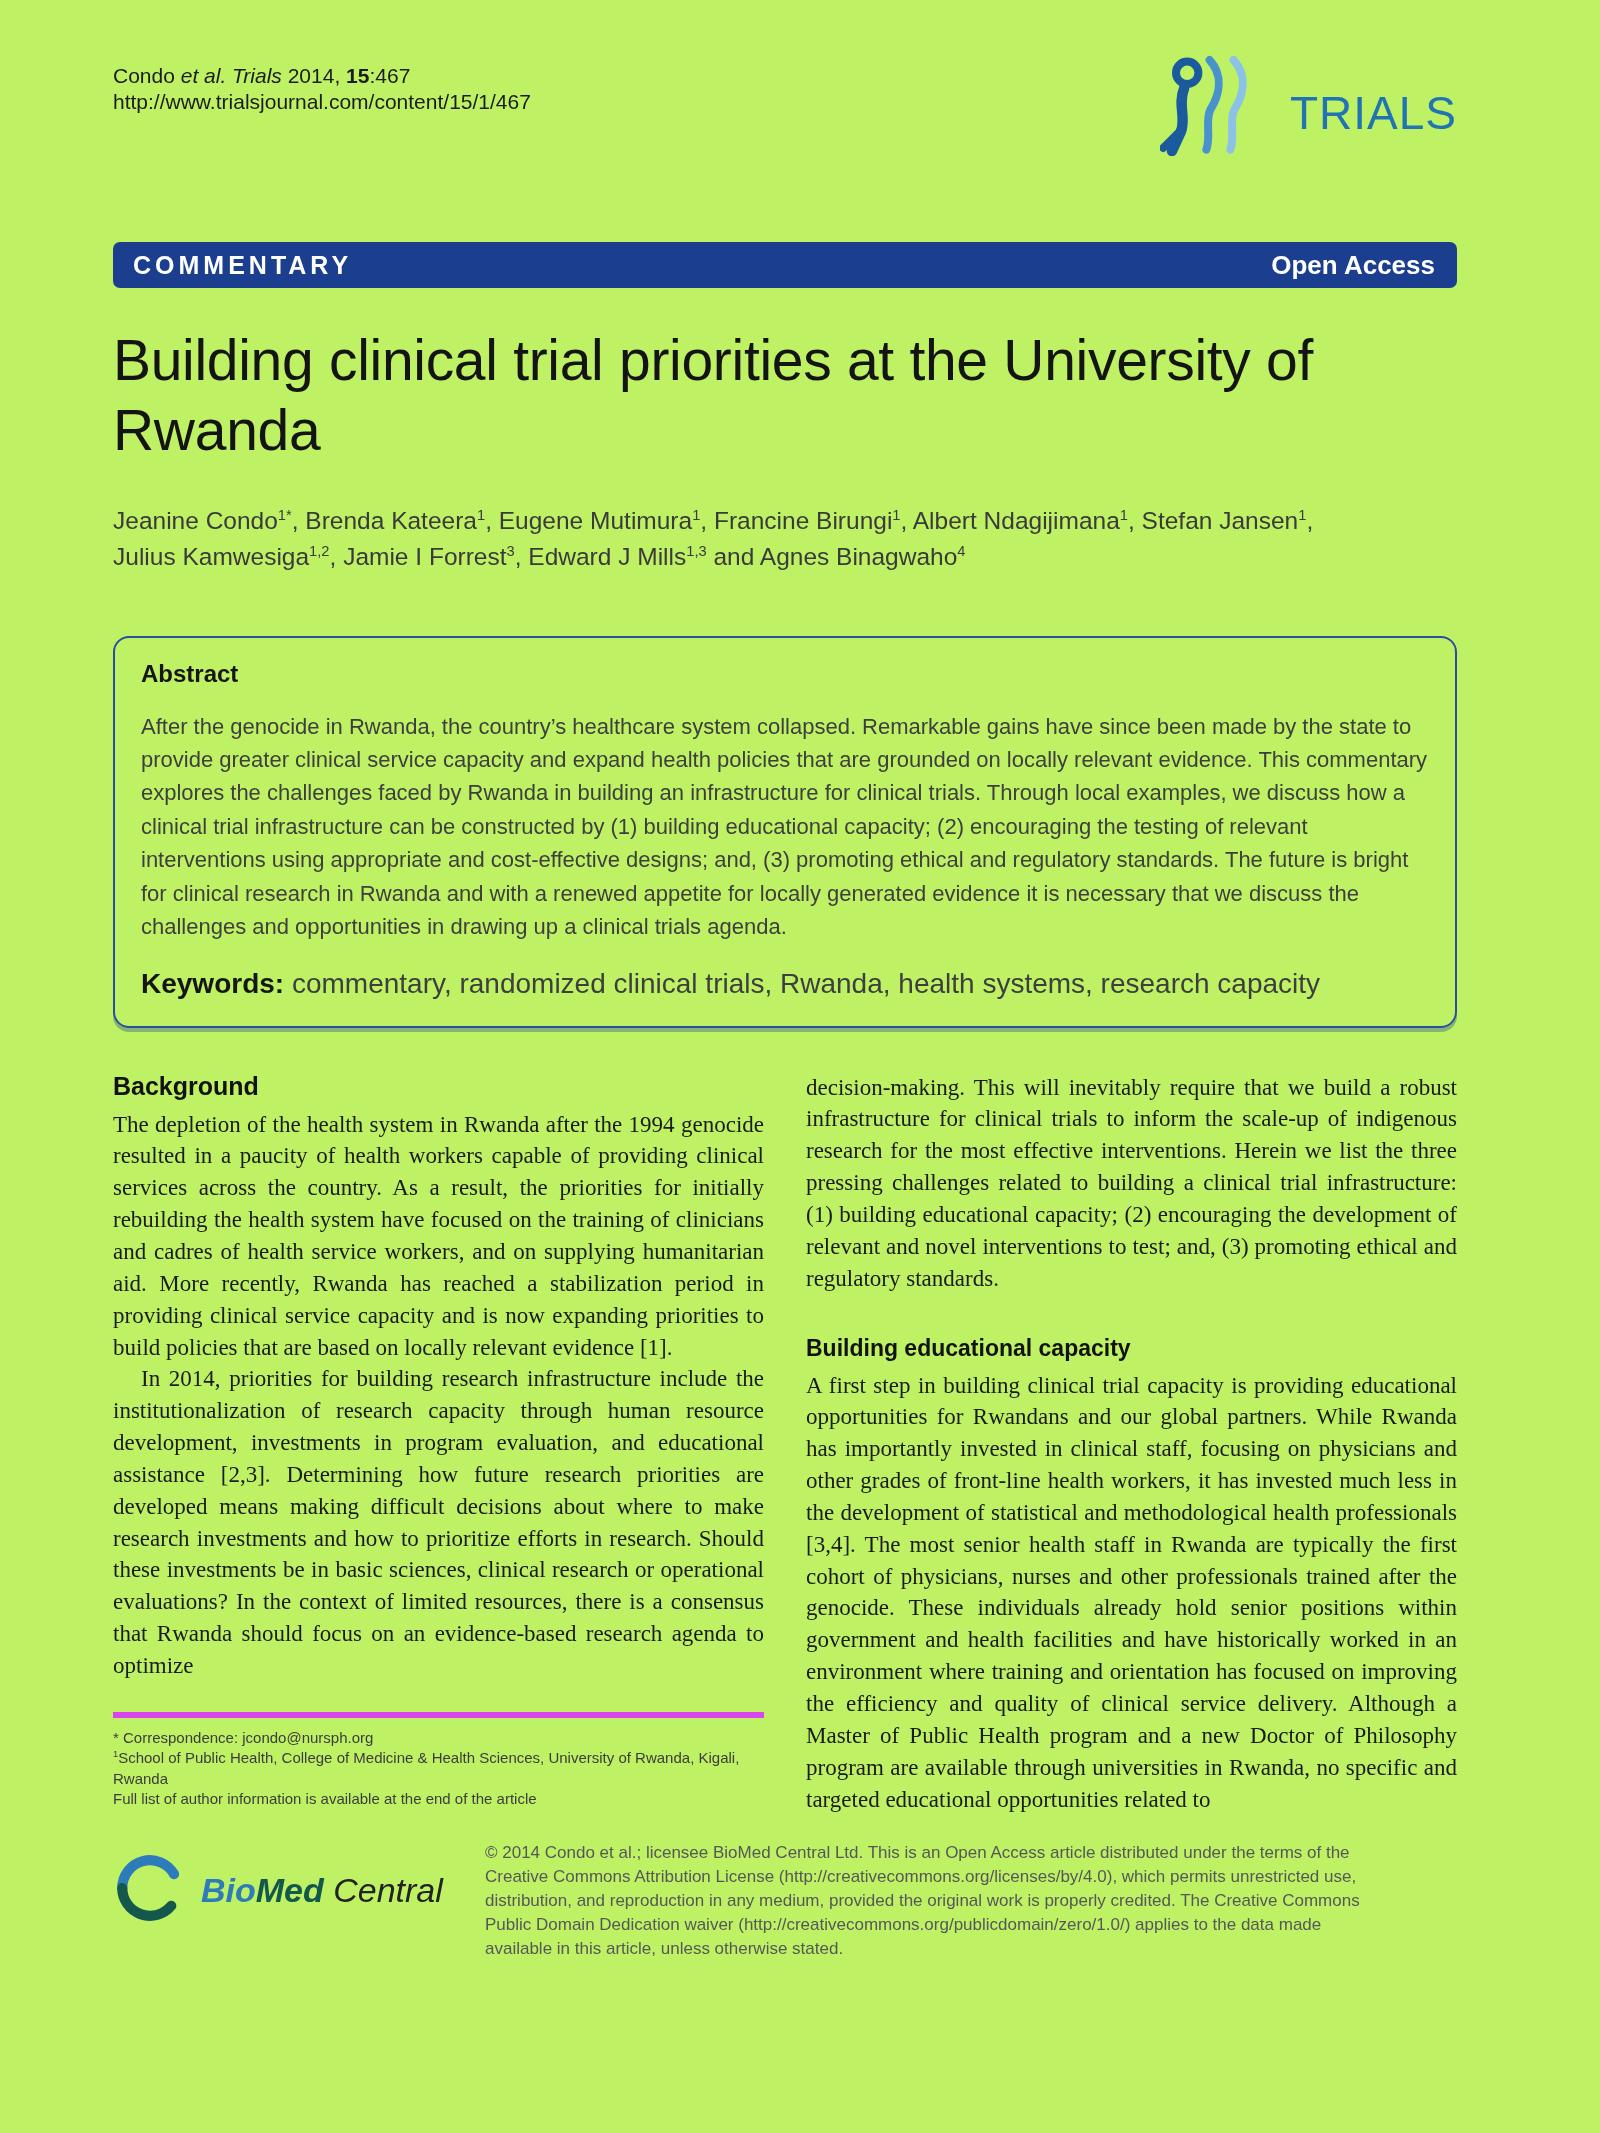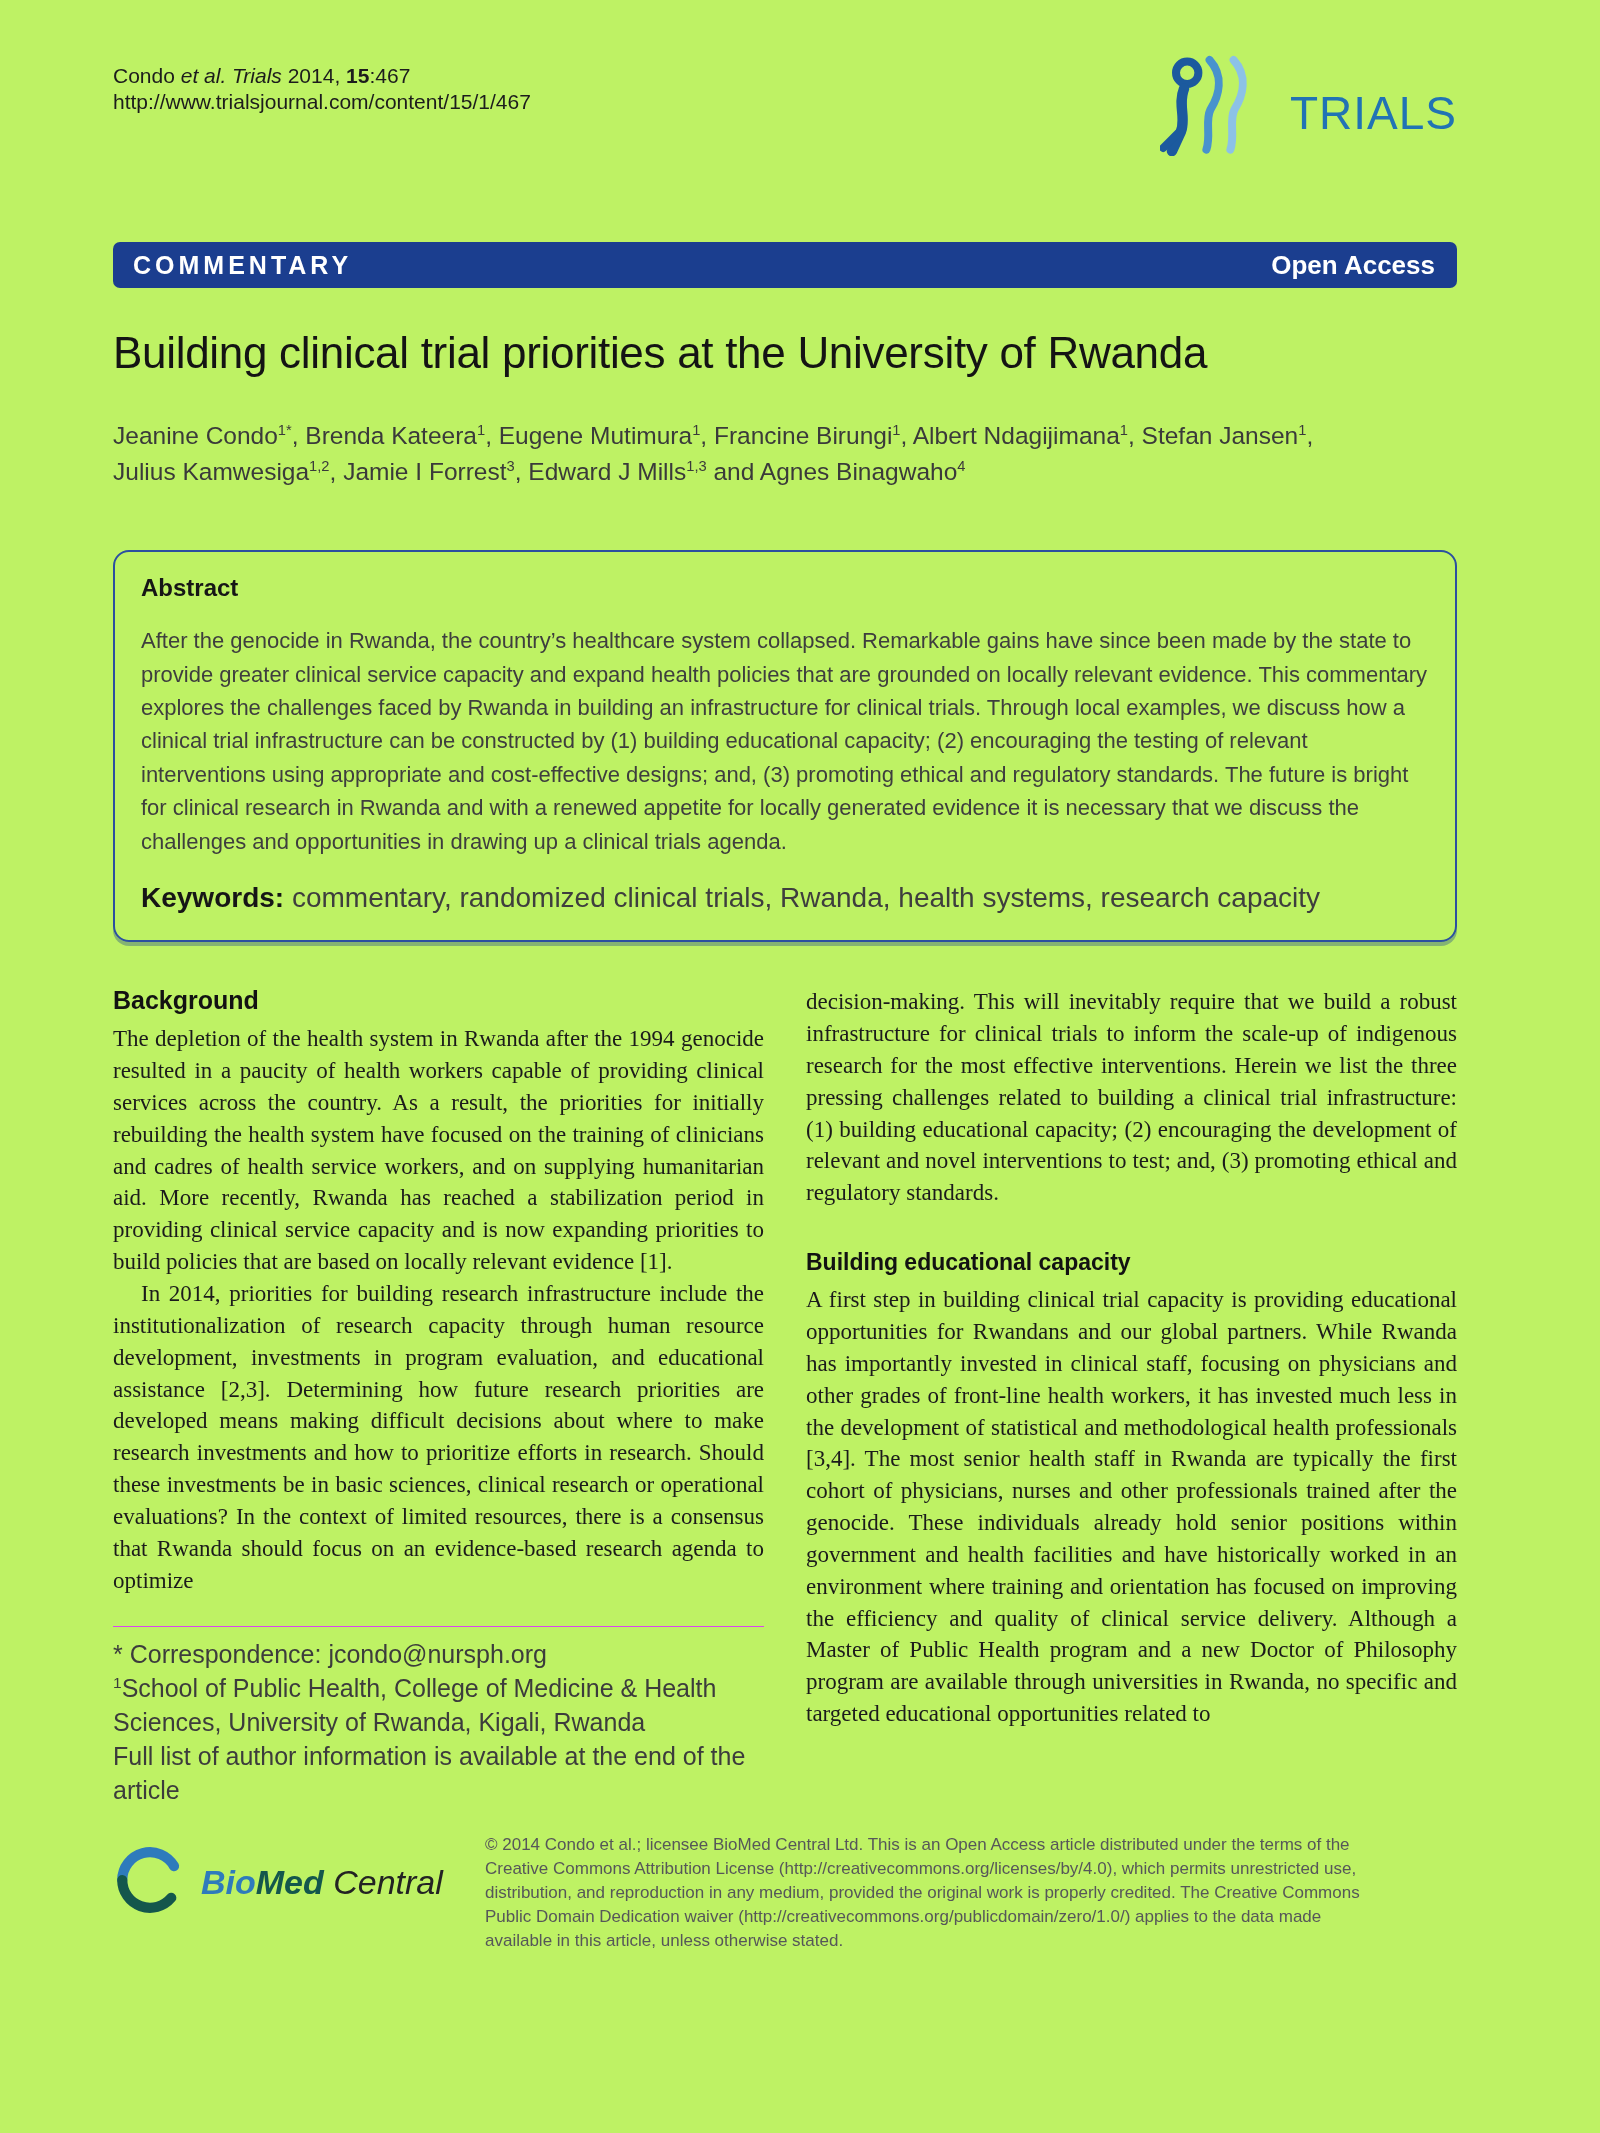--- a/index.html
+++ b/index.html
@@ -34,21 +34,21 @@
     display:flex; align-items:center; justify-content:space-between;
     padding:0 22px 0 20px;
     color:#ffffff;
   }
   .banner .left { font-weight:bold; font-size:25px; letter-spacing:4px; }
   .banner .right { font-weight:bold; font-size:26px; }
 
   
   .article-title {
     margin-top:38px;
-    font-size:44px; font-weight:400; line-height:1.22;
+    font-size:57px; font-weight:400; line-height:1.22;
     color:#141414; letter-spacing:-0.3px;
     max-width:1250px;
   }
   .authors {
     margin-top:38px;
     font-size:24.5px; line-height:1.48; color:#3a3a3a;
     max-width:1230px;
   }
   .authors sup { font-size:60%; line-height:0; }
 
@@ -72,22 +72,22 @@
   .sec-heading.sub { font-size:23px; }
   .serif-para {
     font-family:"Liberation Serif", serif;
     font-size:23px; line-height:1.385; color:#1b1b1b;
     text-align:justify;
   }
   .serif-para.indent { text-indent:28px; }
   .spacer-40 { height:40px; }
 
   
-  .footnotes { margin-top:30px; border-top:1px solid #d946ef; padding-top:10px;
-    font-size:25px; line-height:1.36; color:#3c3c3c; }
+  .footnotes { margin-top:30px; border-top:6px solid #d946ef; padding-top:10px;
+    font-size:15px; line-height:1.36; color:#3c3c3c; }
   .footnotes a { color:#3c3c3c; text-decoration:none; }
   .footnotes sup { font-size:62%; line-height:0; }
 
   
   .footer-row { display:flex; align-items:flex-start; margin-top:26px; }
   .bmc-logo { display:flex; align-items:center; gap:14px; width:372px; flex:0 0 auto; padding-top:10px;font-style:italic; }
   .bmc-wordmark { font-size:34px; white-space:nowrap; }
   .bmc-wordmark .bio { color:#2e7bbc; font-weight:bold; }
   .bmc-wordmark .med { color:#14574c; font-weight:bold; }
   .bmc-wordmark .central { color:#232323; font-weight:400; }

